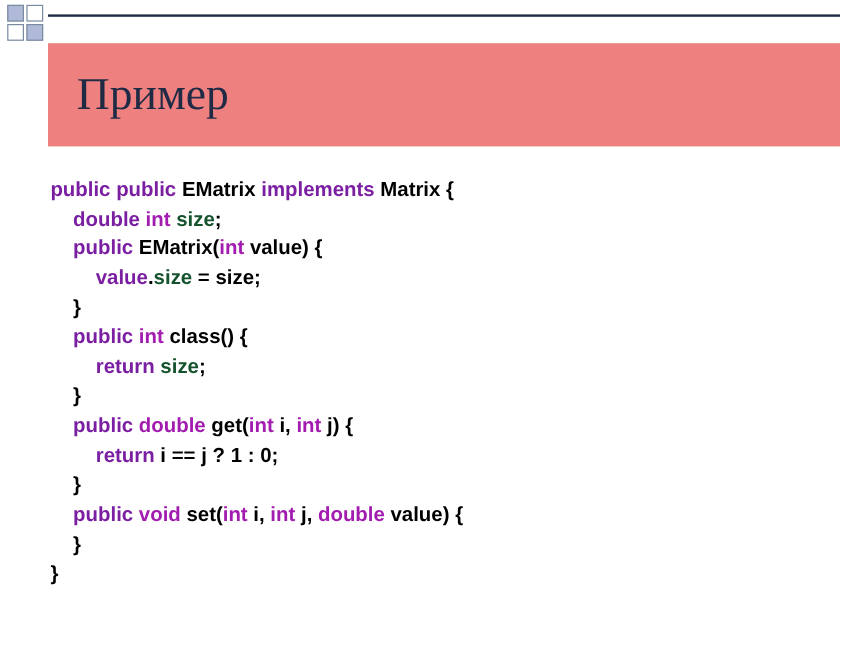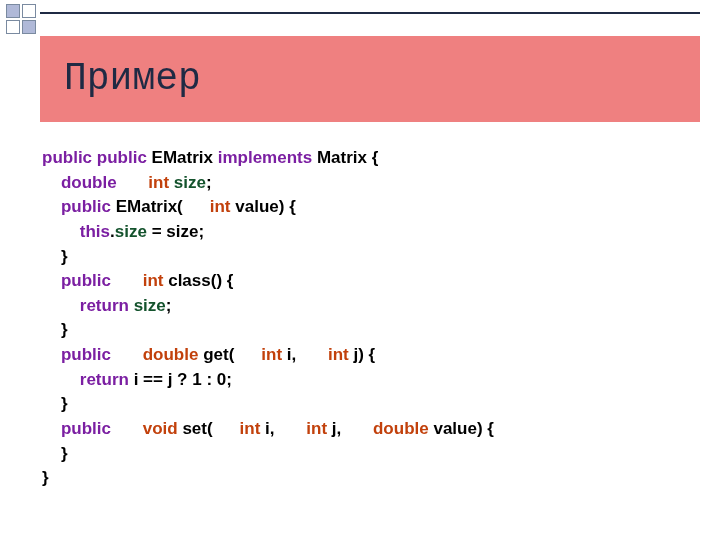--- a/index.html
+++ b/index.html
@@ -50,54 +50,54 @@
     left: 40px;
     top: 36px;
     width: 636px;
     height: 86px;
     background: #ef8080;
     color: #1f2a44;
     font-size: 38px;
     font-weight: 400;
     line-height: 86px;
     padding-left: 24px;
-    font-family: Liberation Mono, monospace;
+    font-family: Liberation Serif, serif;
   }
   .code {
     position: absolute;
     left: 42px;
     top: 146px;
     font-family: Verdana, Arial, sans-serif;
     font-size: 17px;
     font-weight: 700;
     color: #000000;
     line-height: 1.45;
     white-space: pre;
   }
   .kw   { color: #7b1fa2; }  
-  .tp   { color: #c2410c; margin-left: 27px; }  
+  .tp   { color: #a21caf; }  
   .mem  { color: #14532d; }  
 </style>
 </head>
 <body>
 
 <div class="slide">
 
   <div class="deco d1"></div>
   <div class="deco d2"></div>
   <div class="deco d3"></div>
   <div class="deco d4"></div>
   <div class="rule"></div>
 
   <div class="title">Пример</div>
 
   <div class="code"><span><span class="kw">public public</span><span> EMatrix </span><span class="kw">implements</span><span> Matrix {</span></span>
 <span>    <span class="kw">double</span><span class="tp"> int </span><span class="mem">size</span><span>;</span></span>
 <span>    <span class="kw">public</span><span> EMatrix(</span><span class="tp">int</span><span> value) {</span></span>
-<span>        <span class="kw">this</span><span>.</span><span class="mem">size</span><span> = size;</span></span>
+<span>        <span class="kw">value</span><span>.</span><span class="mem">size</span><span> = size;</span></span>
 <span>    }</span>
 <span>    <span class="kw">public</span><span class="tp"> int </span><span>class() {</span></span>
 <span>        <span class="kw">return</span><span class="mem"> size</span><span>;</span></span>
 <span>    }</span>
 <span>    <span class="kw">public</span><span class="tp"> double </span><span>get(</span><span class="tp">int</span><span> i, </span><span class="tp">int</span><span> j) {</span></span>
 <span>        <span class="kw">return</span><span> i == j ? 1 : 0;</span></span>
 <span>    }</span>
 <span>    <span class="kw">public</span><span class="tp"> void </span><span>set(</span><span class="tp">int</span><span> i, </span><span class="tp">int</span><span> j, </span><span class="tp">double</span><span> value) {</span></span>
 <span>    }</span>
 <span>}</span></div>

